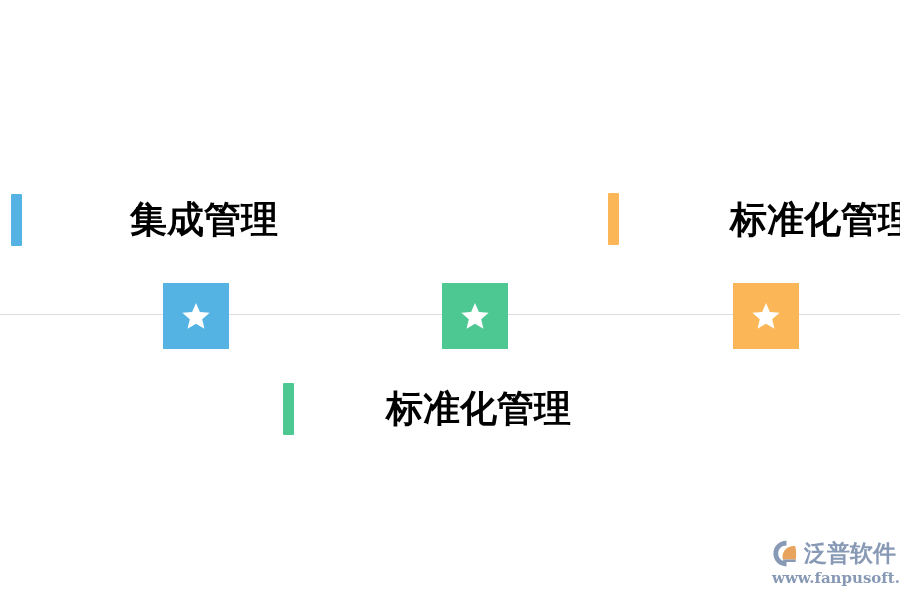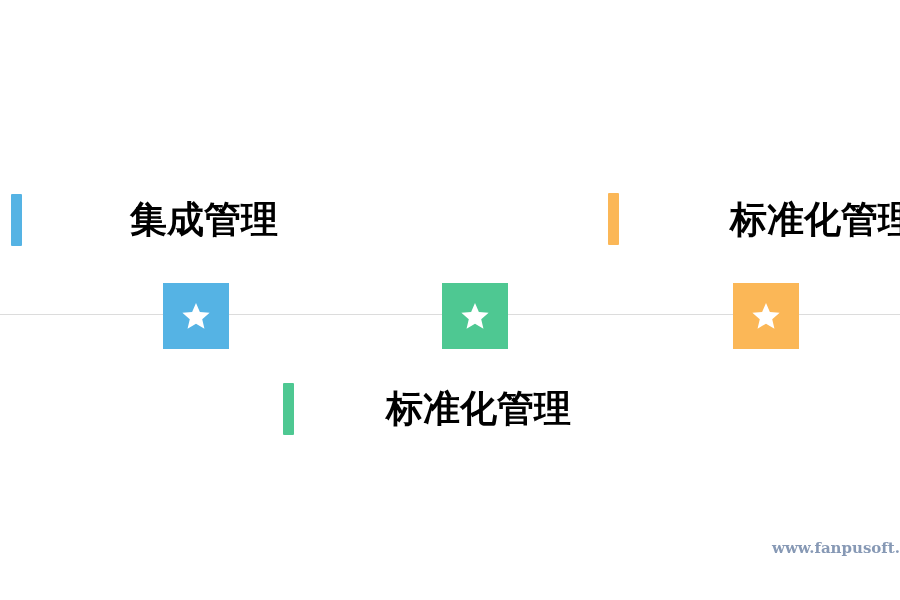--- a/index.html
+++ b/index.html
@@ -153,16 +153,28 @@
     </span>
   </div>
 
   <div class="label label-integration">集成管理</div>
 
   <div class="label label-autorecord">标准化管理</div>
 
   <div class="label label-standardized">标准化管理</div>
 
   <div class="brand">
+    <div class="brand-row">
+      <span class="brand-mark">
+        <svg viewBox="0 0 30 29" width="30" height="29" aria-hidden="true">
+          <path d="M14.5 1.8 C6.9 1.8 1.4 7.4 1.4 14.6 C1.4 21.8 6.9 27.4 14.5 27.4
+                   L14.5 22.6 C9.6 22.6 6.2 19.2 6.2 14.6 C6.2 10.0 9.6 6.6 14.5 6.6 Z" fill="#8799b5"></path>
+          <path d="M23.2 7.2 C17.0 6.4 11.4 10.6 10.6 16.6 C10.4 18.0 10.5 19.3 10.9 20.6
+                   L23.8 20.6 C24.5 16.2 24.3 11.6 23.2 7.2 Z" fill="#e8a35c"></path>
+          <path d="M10.9 20.6 L23.8 20.6 L23.6 22.9 L11.4 22.9 Z" fill="#8799b5"></path>
+        </svg>
+      </span>
+      <span class="brand-name">泛普软件</span>
+    </div>
     <div class="brand-url">www.fanpusoft.com</div>
   </div>
 
 </div>
 
 </body></html>

